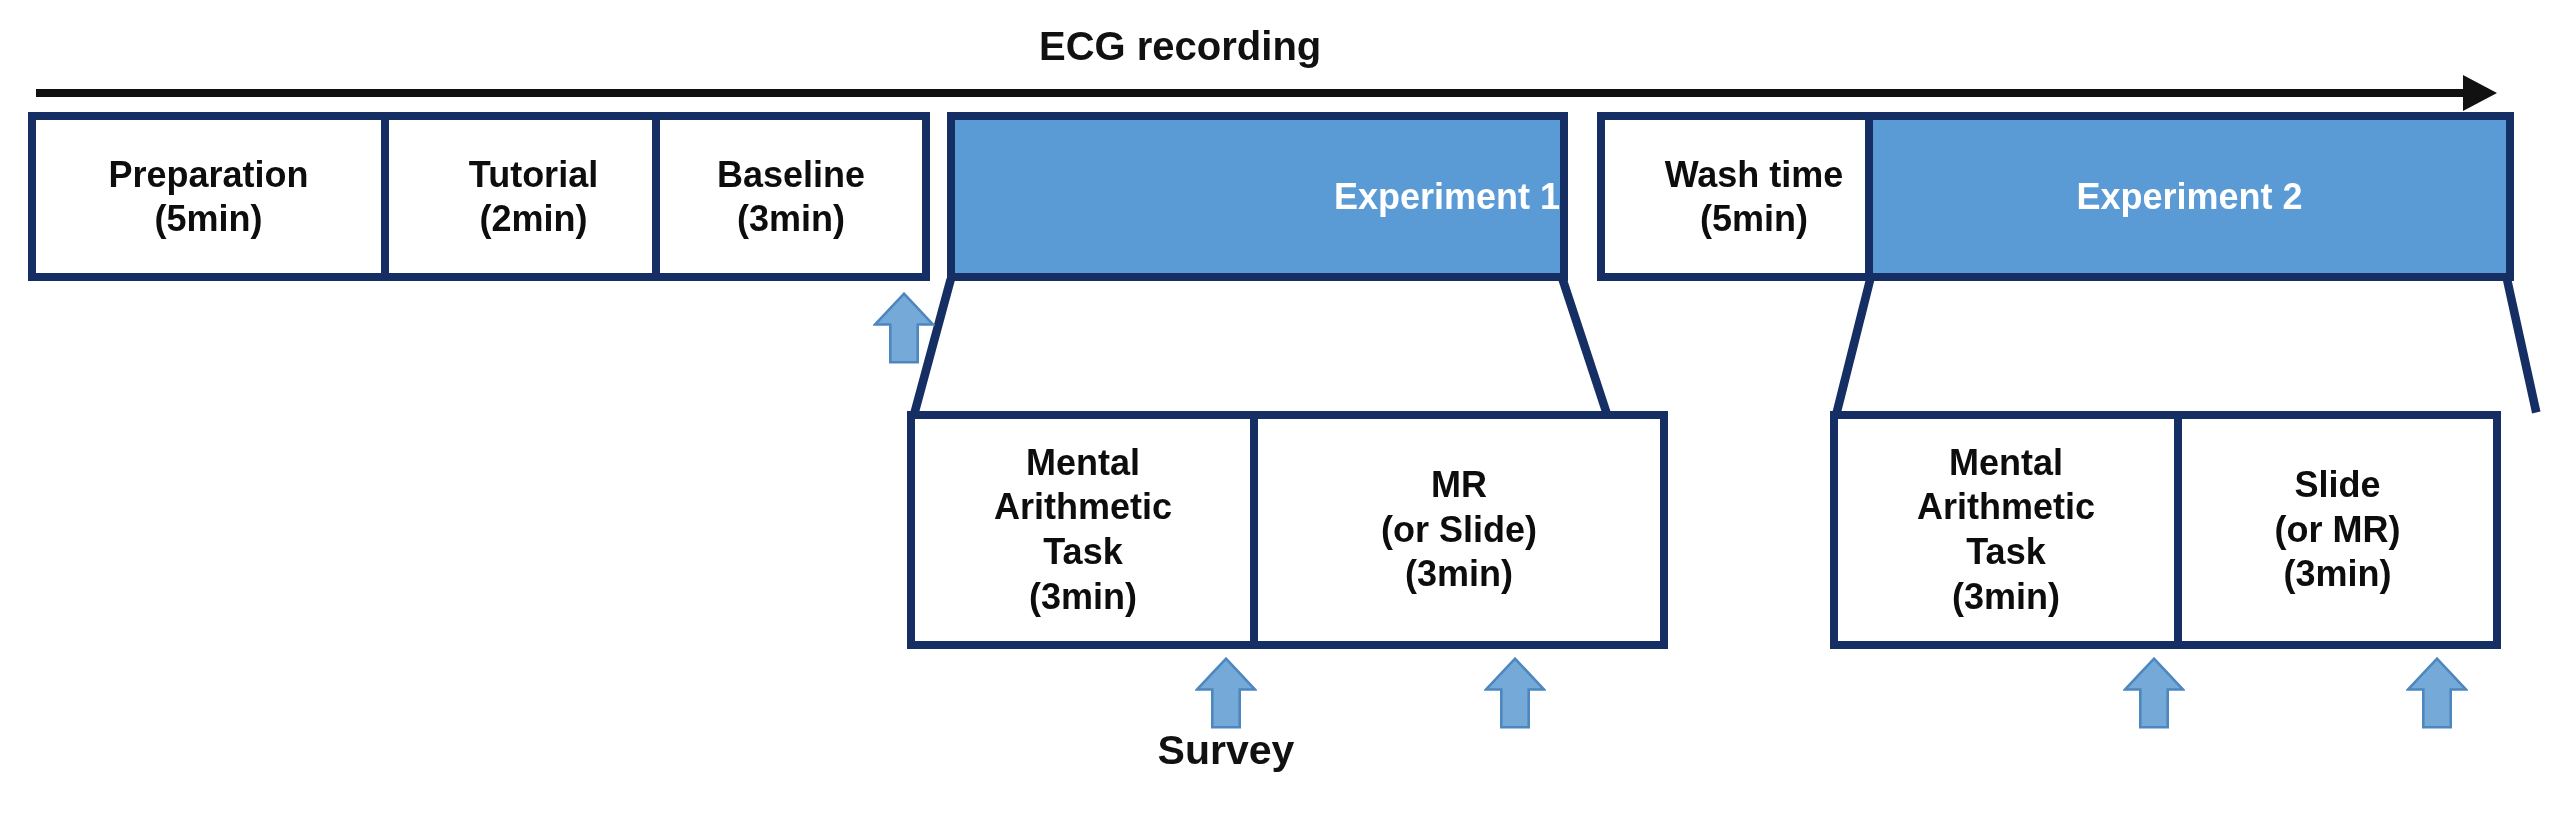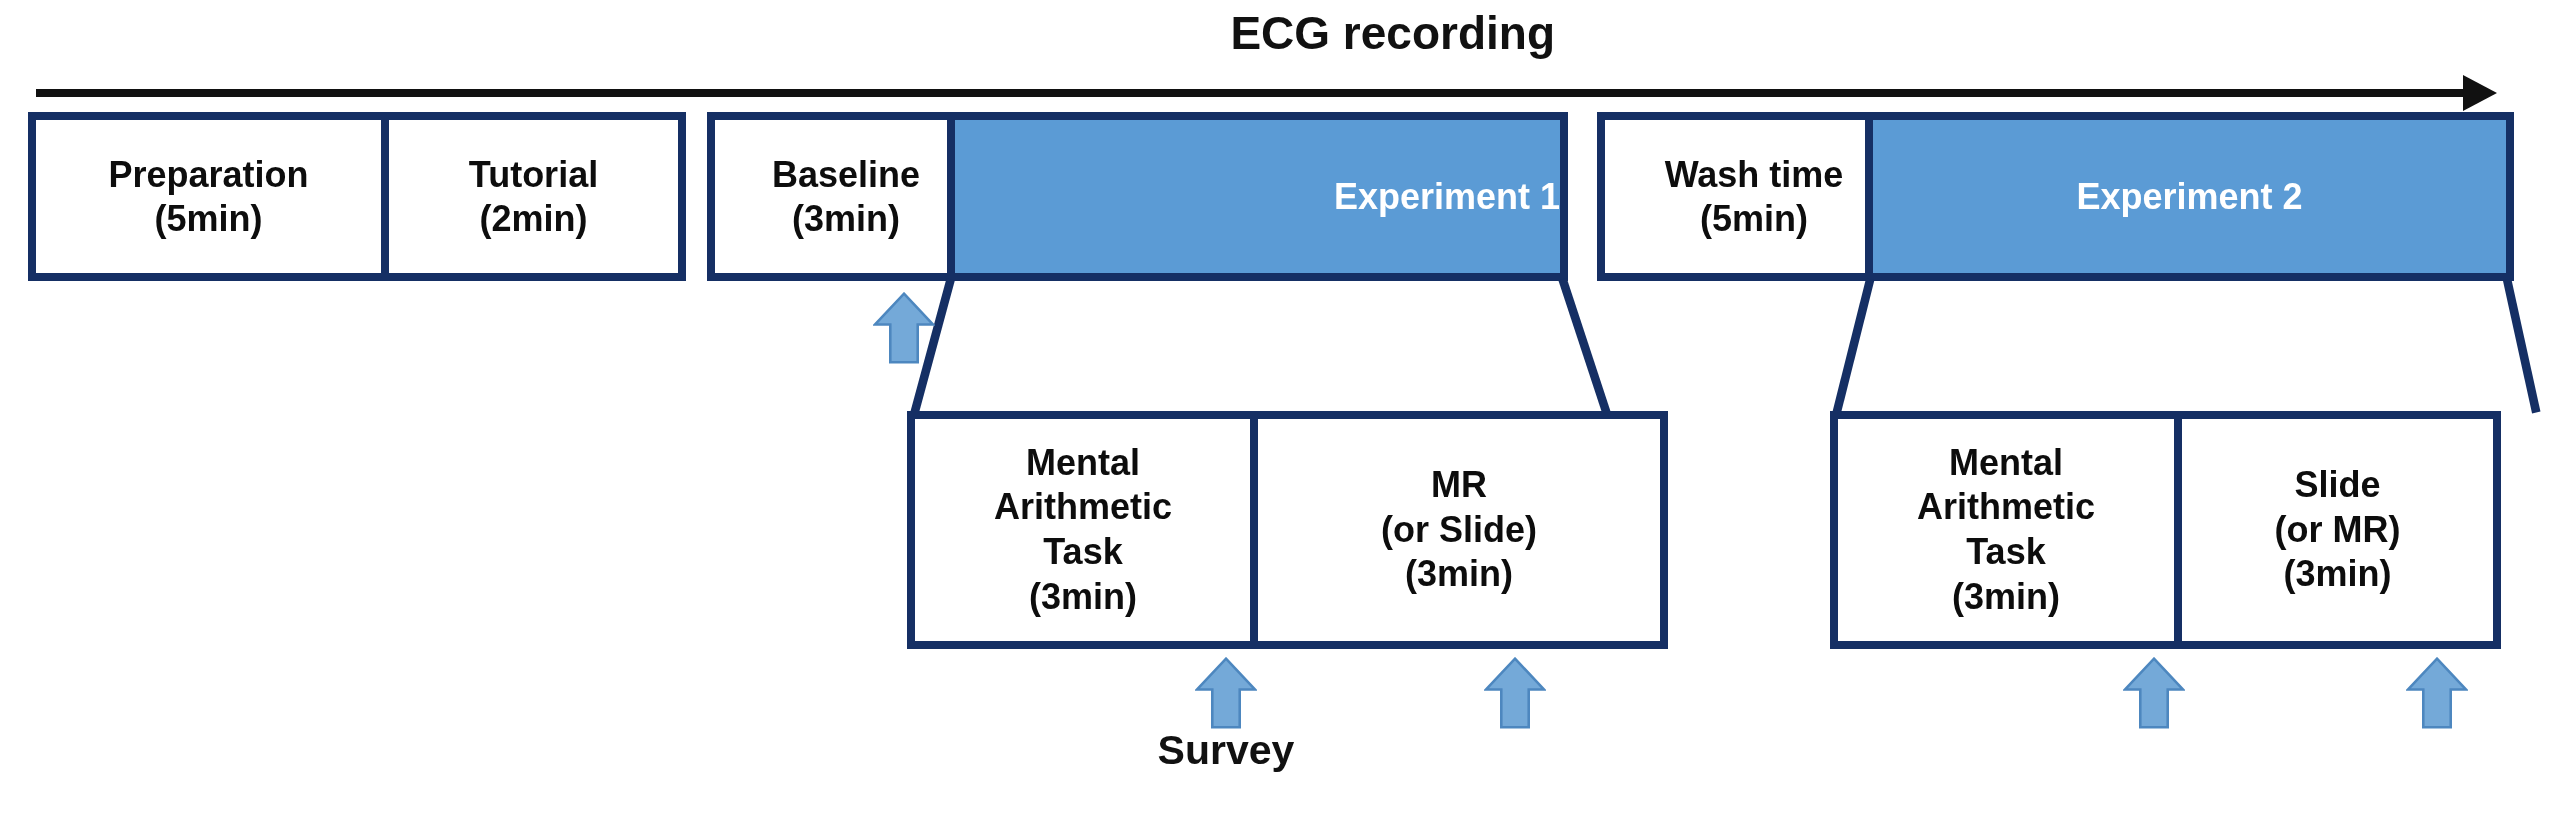--- a/index.html
+++ b/index.html
@@ -8,41 +8,41 @@
     width:2576px;
     height:819px;
     background:#ffffff;
     font-family:"Liberation Sans","DejaVu Sans",sans-serif;
     color:#0d0d0d;
     overflow:hidden;
   }
   .lbl{white-space:pre-line;text-align:center;}
   
   .ecg-title{
-    position:absolute;left:1039px;top:6px;width:516px;
-    font-size:46px;font-weight:bold;text-align:right;color:#111111;
+    position:absolute;left:1039px;top:24px;width:516px;
+    font-size:40px;font-weight:bold;text-align:left;color:#111111;
     letter-spacing:0px;
   }
   
   .ecg-line{position:absolute;left:36px;top:89px;width:2434px;height:7.7px;background:#111111;}
   .ecg-arrowhead{
     position:absolute;left:2463px;top:75px;width:0;height:0;
     border-left:34px solid #111111;border-top:18px solid transparent;border-bottom:18px solid transparent;
   }
   
   .seg{
     position:absolute;top:112px;height:169px;
     box-sizing:border-box;border:8.6px solid #152f64;background:#ffffff;
     display:flex;align-items:center;justify-content:center;
     font-size:36px;font-weight:bold;line-height:1.22;
   }
   .seg.highlight{background:#5b9bd5;color:#ffffff;}
   .seg-prep{left:28px;width:361px;}
   .seg-tut{left:381px;width:305px;}
-  .seg-base{left:707px;width:278px;}
+  .seg-base{left:652px;width:278px;}
   .seg-exp1{left:947px;width:621px;justify-content:flex-end;}
   .seg-wash{left:1560px;width:314px;margin-left:37px;}
   .seg-exp2{left:1865px;width:649px;align-items:center;}
   
   .task{
     position:absolute;top:411px;height:238px;
     box-sizing:border-box;border:8.6px solid #152f64;background:#ffffff;
     display:flex;align-items:center;justify-content:center;
     font-size:36px;font-weight:bold;line-height:1.24;
   }

